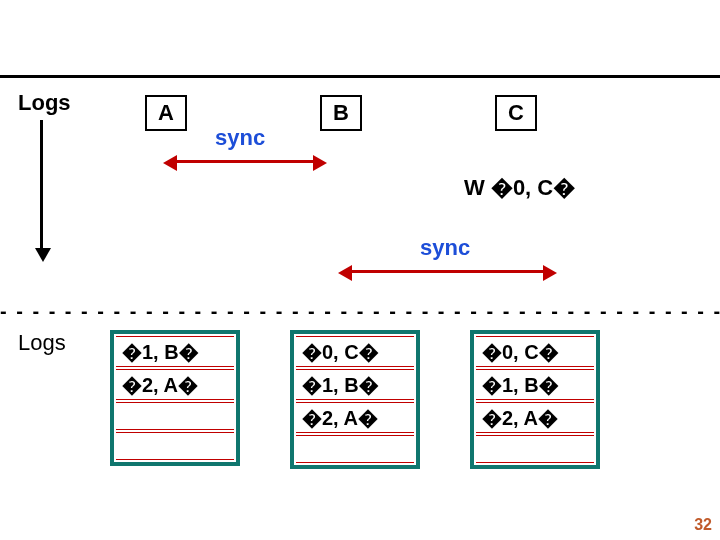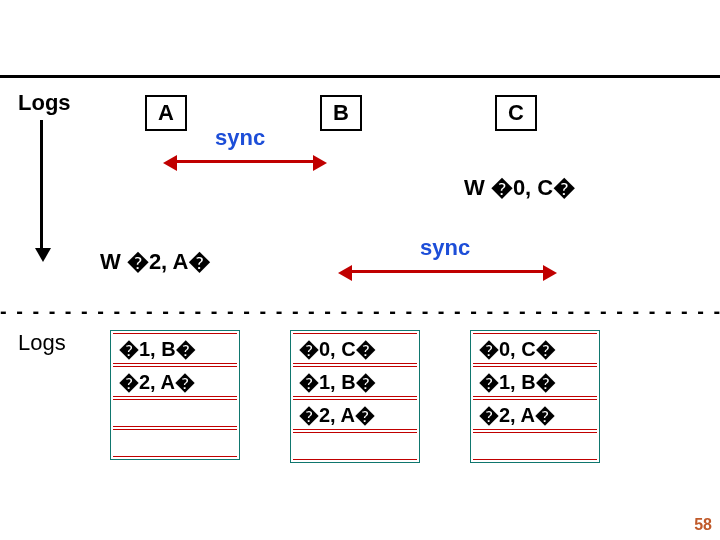--- a/index.html
+++ b/index.html
@@ -121,21 +121,21 @@
   .logs-label {
     position: absolute;
     left: 18px;
     top: 330px;
     font-size: 22px;
     font-weight: normal;
   }
   .log-table {
     position: absolute;
     top: 330px;
-    border: 1px solid #0f766e;
+    border: 4px solid #0f766e;
     width: 130px;
   }
   .log-table td {
     border: 1px solid #c00000;
     border-left: none;
     border-right: none;
     height: 24px;
     font-size: 20px;
     font-weight: bold;
     padding: 1px 6px;
@@ -170,21 +170,20 @@
     <span>B</span>
   </div>
   <div class="nodebox" style="left:495px; top:95px;">
     <span>C</span>
   </div>
 
   <div class="sync-text" style="left:215px; top:125px;">sync</div>
   <div class="darrow" style="left:175px; top:160px; width:140px;"></div>
 
   <div class="wlabel" style="left:464px; top:147px;margin-top:24px;">W �0, C�</div>
-  <div class="wlabel" style="left:100px; top:245px;">W �2, A�</div>
 
   <div class="sync-text" style="left:420px; top:235px;">sync</div>
   <div class="darrow" style="left:350px; top:270px; width:195px;"></div>
 
   <div class="dashrule">- - - - - - - - - - - - - - - - - - - - - - - - - - - - - - - - - - - - - - - - - - - - - - - - - - - - -</div>
 
   <div class="logs-label">Logs</div>
 
   <table class="log-table" style="left:110px;">
     <tbody>
@@ -230,14 +229,14 @@
         </tr>
     <tr>
           <td>�2, A�</td>
         </tr>
     <tr>
           <td></td>
         </tr>
   </tbody>
     </table>
 
-  <div class="pagenum">58</div>
+  <div class="pagenum">32</div>
 </div>
 
 </body></html>

